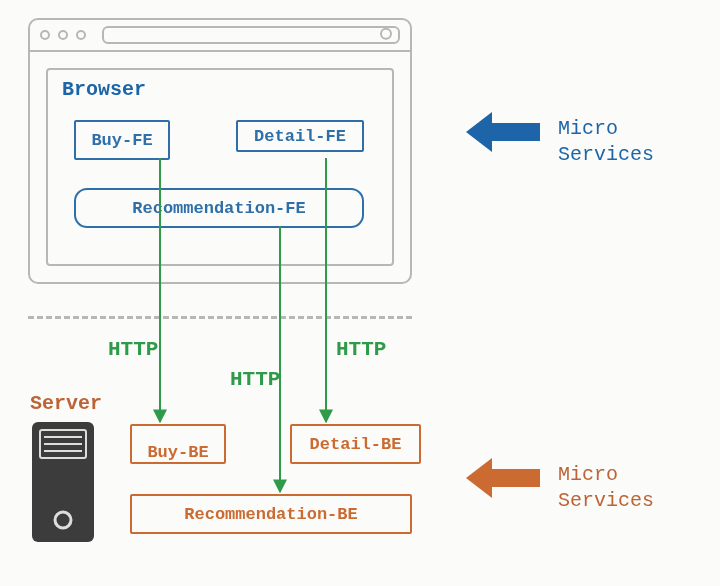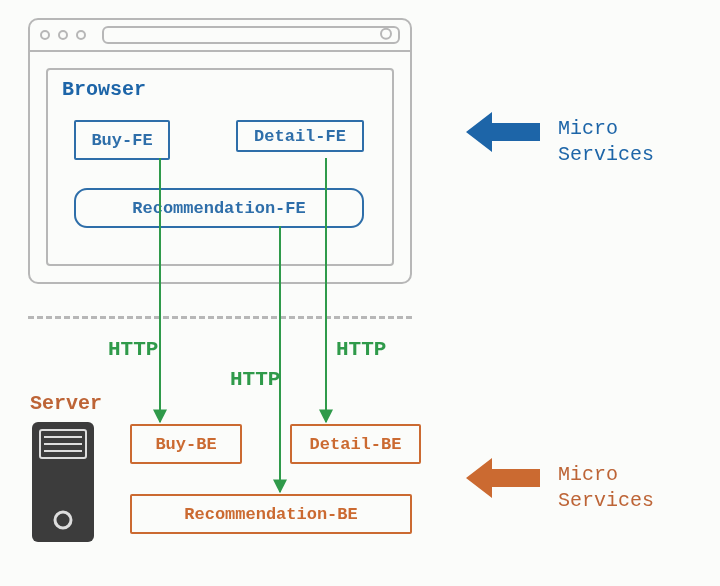--- a/index.html
+++ b/index.html
@@ -100,21 +100,21 @@
   .be-box {
     position: absolute;
     border: 2px solid #cb6a31;
     background: #fbfcfa;
     display: flex; align-items: center; justify-content: center;
     color: #cb6a31;
     font-size: 17px;
     font-weight: bold;
     border-radius: 2px;
   }
-  .buy-be   { left: 130px; top: 424px; width: 112px; height: 40px; }
+  .buy-be   { left: 130px; top: 424px; width: 96px; height: 40px; align-items: flex-end; }
   .detail-be{ left: 290px; top: 424px; width: 131px; height: 40px; }
   .rec-be   { left: 130px; top: 494px; width: 282px; height: 40px; }
 
   
   .side-label {
     position: absolute;
     font-size: 20px; font-weight: normal;
     line-height: 1.3;
   }
   .side-blue  { color: #1d65a8; left: 558px; top: 116px; }

